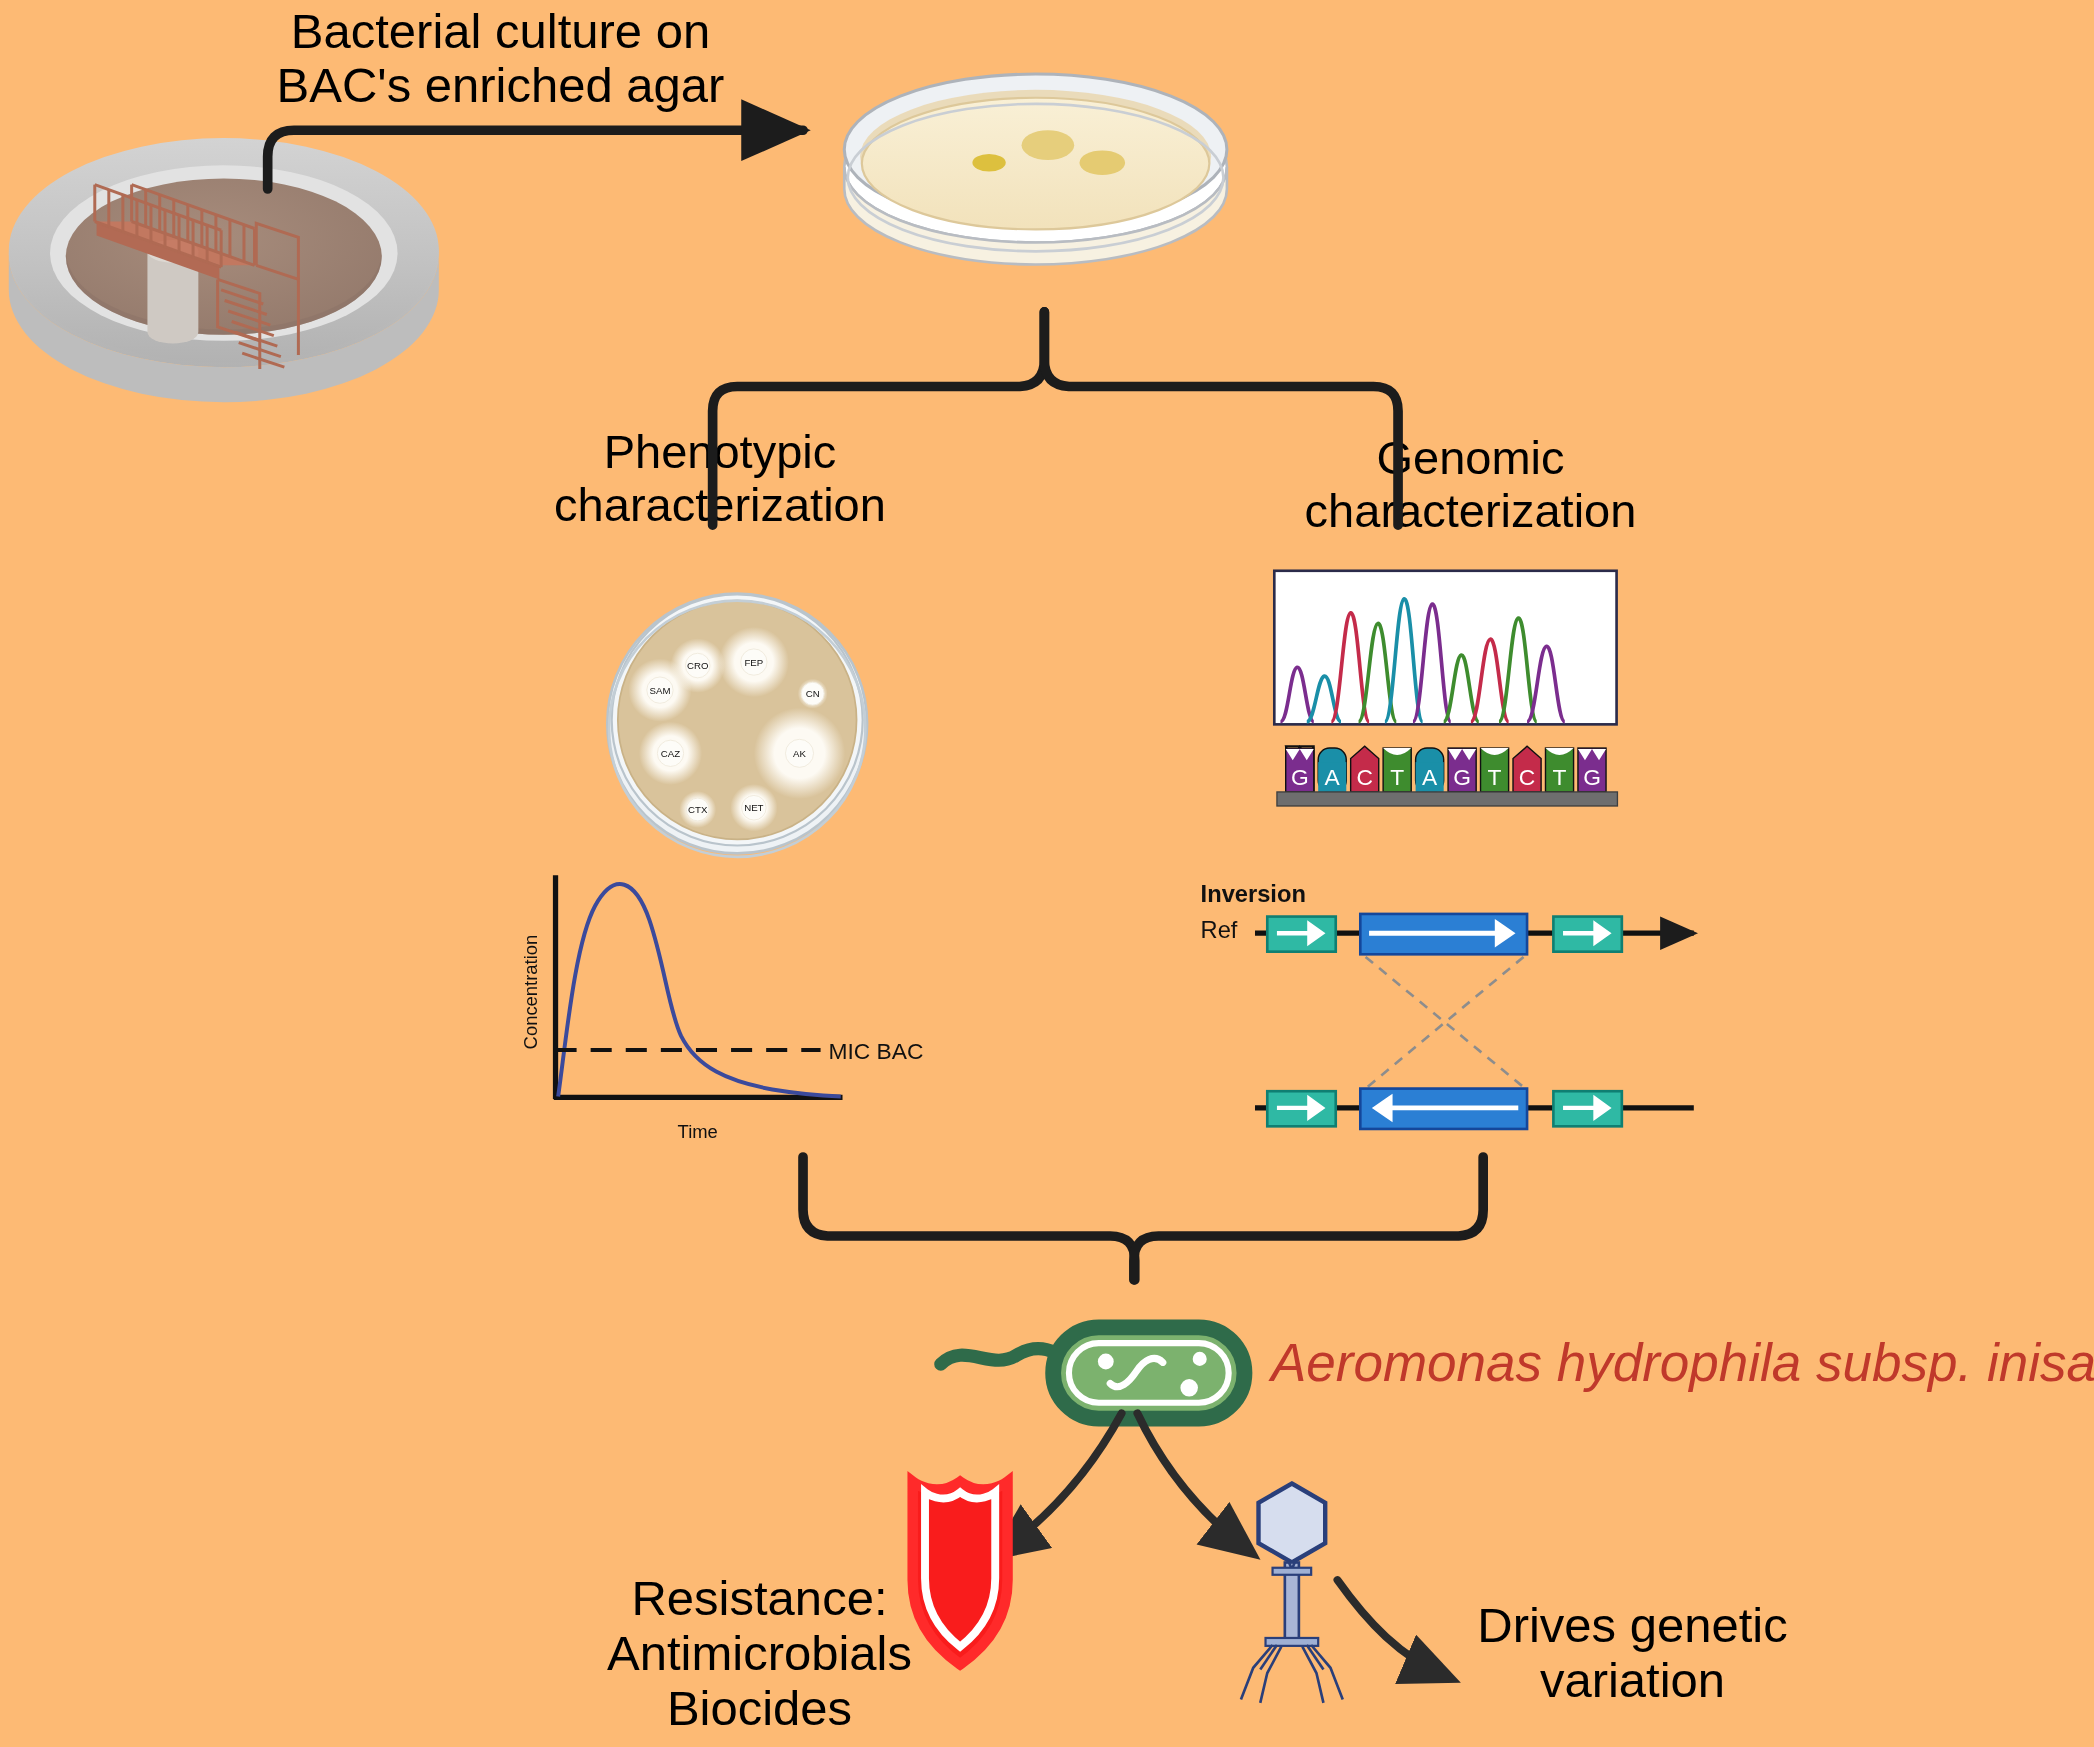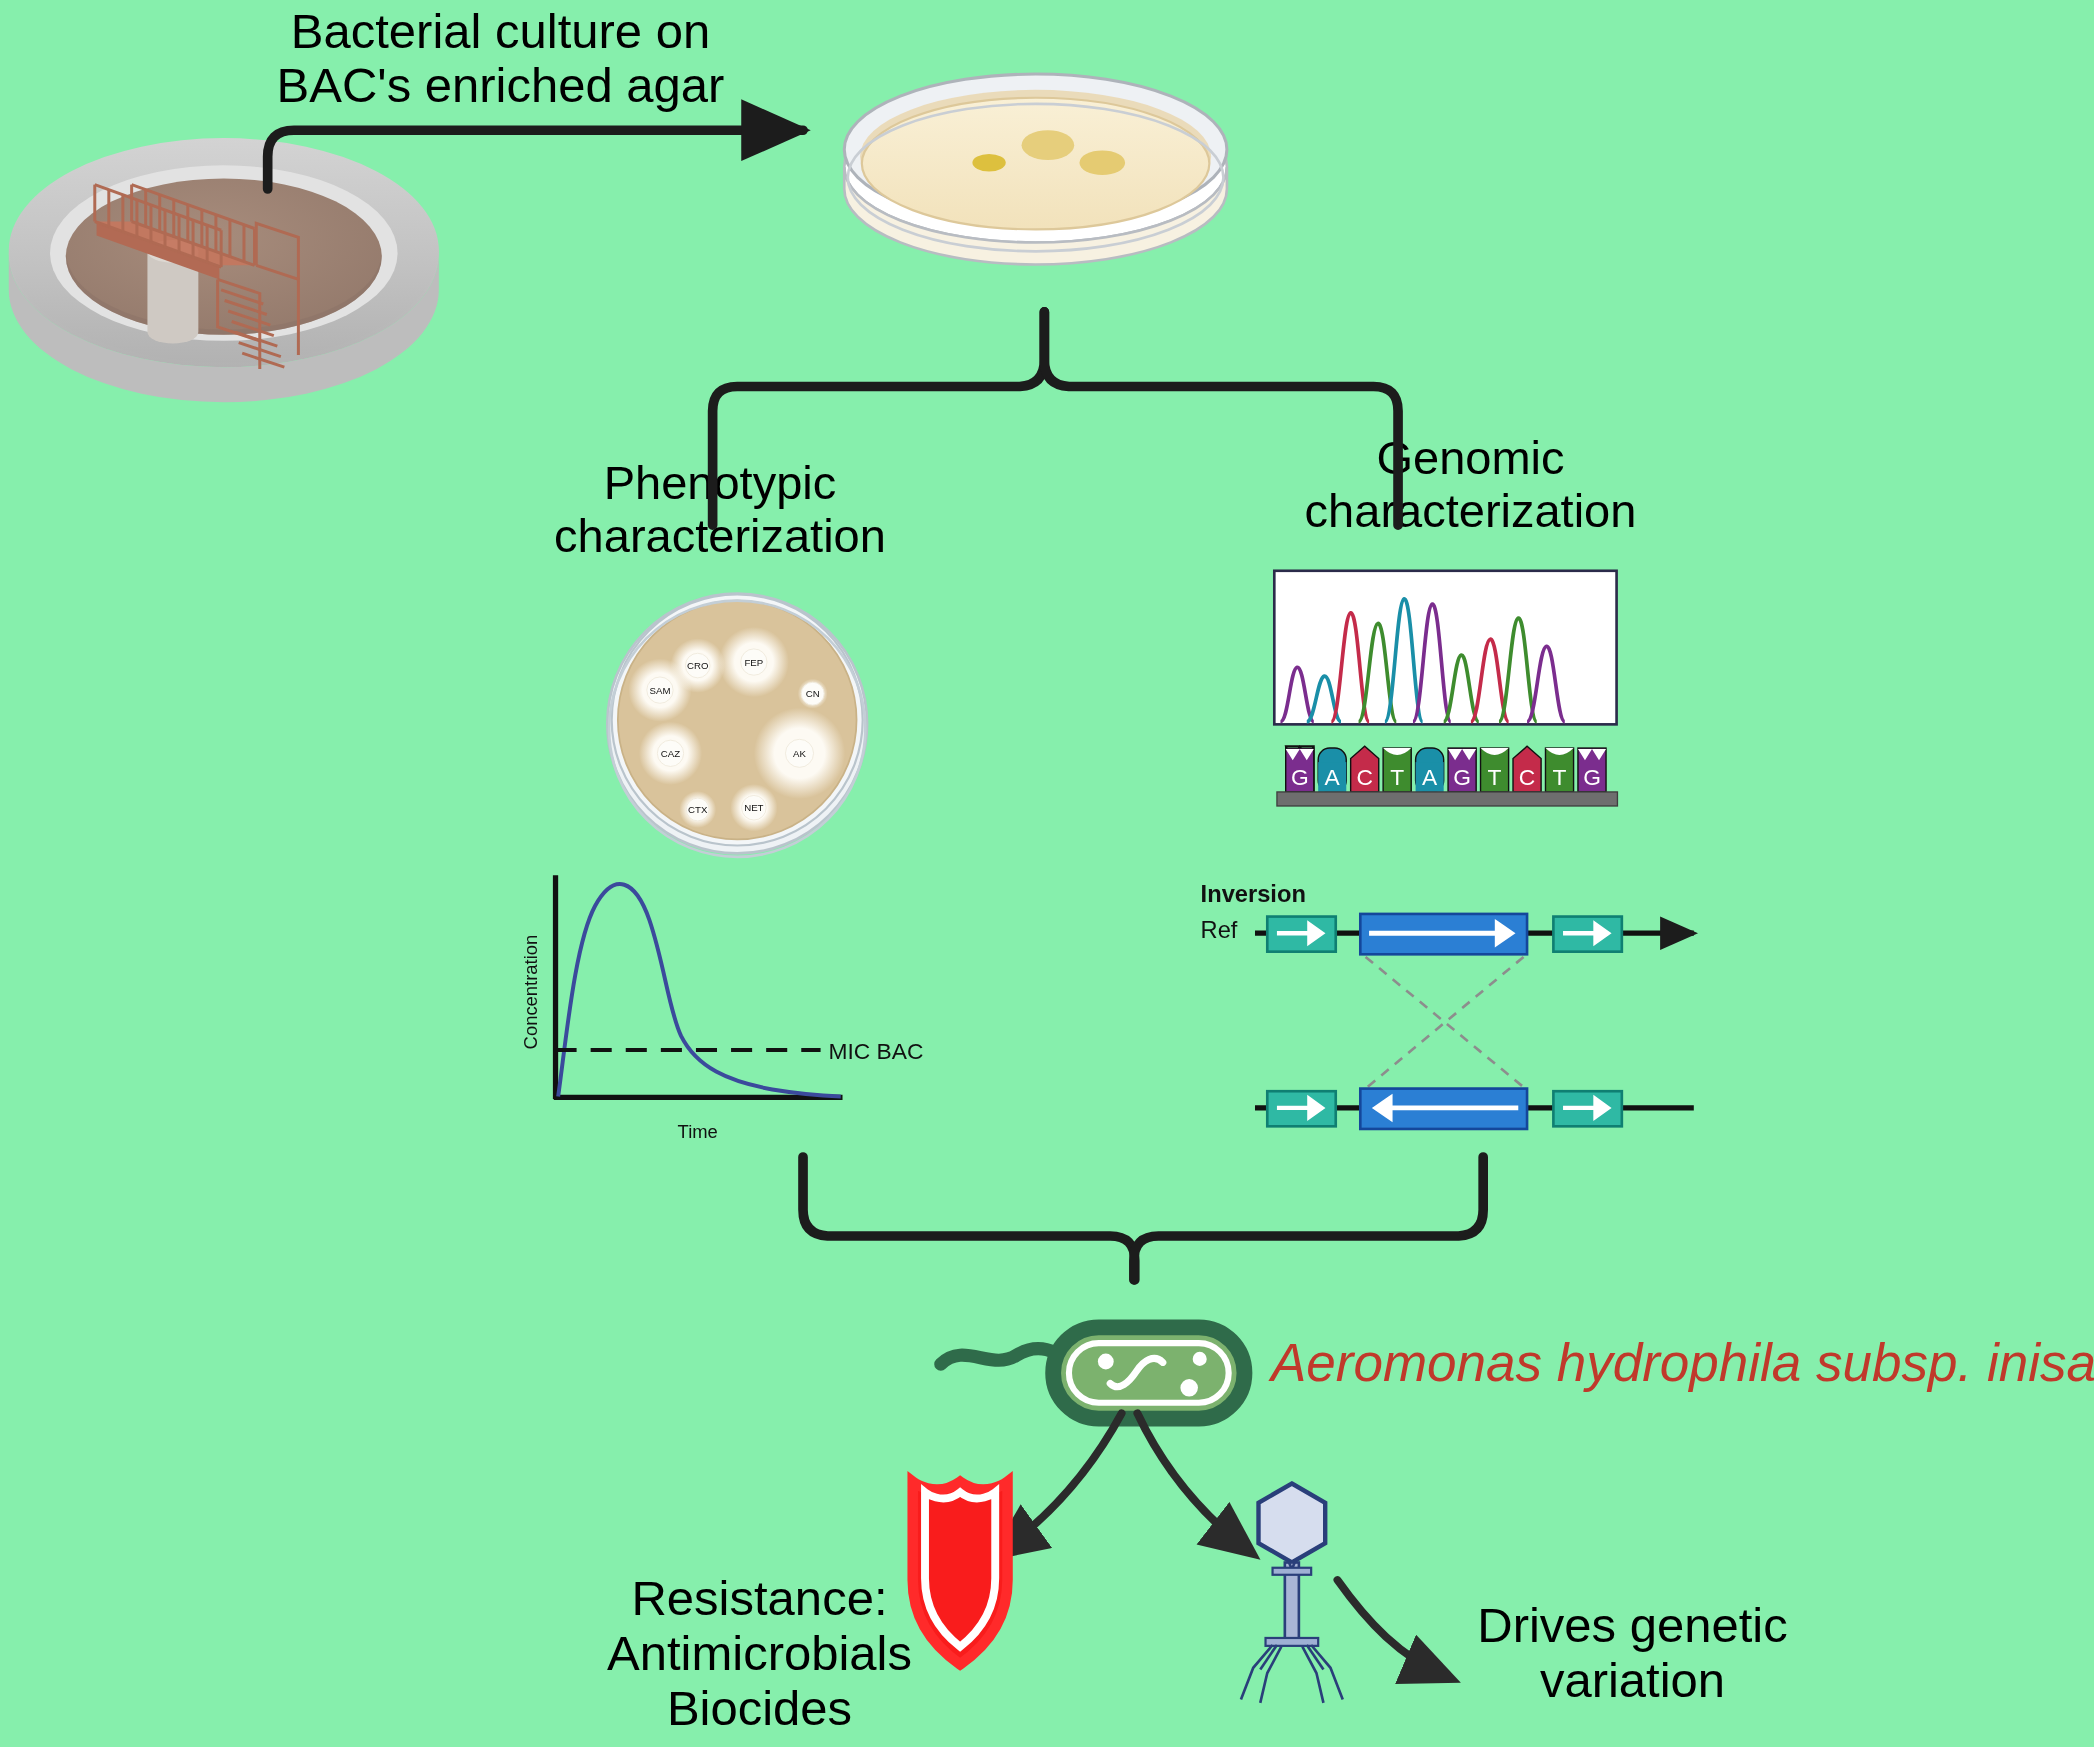--- a/index.html
+++ b/index.html
@@ -1,31 +1,31 @@
 <!DOCTYPE html>
 <html style="font-size:14px"><head>
 <meta charset="utf-8">
 <style>
   html,body{margin:0;padding:0;background:#ffffff;}
   body{font-family:"Liberation Sans",sans-serif;}
-  #stage{position:relative;width:2094px;height:1748px;background:#86efac;overflow:hidden;text-decoration:underline;}
+  #stage{position:relative;width:2094px;height:1748px;background:#fdba74;overflow:hidden;text-decoration:underline;}
   .lbl{position:absolute;color:#000;line-height:1.12;text-align:center;white-space:pre-line;}
   svg{display:block;}
   .svglayer{position:absolute;left:0;top:0;width:2094px;height:1748px;pointer-events:none;}
 </style>
 </head>
 <body>
 
 <div id="stage">
 
   <div class="lbl" style="left:211px;top:3.5px;width:579px;font-size:49px;">Bacterial culture on
 BAC's enriched agar</div>
 
 
-  <div class="lbl" style="left:492px;top:457px;width:456px;font-size:47px;">Phenotypic
+  <div class="lbl" style="left:492px;top:426px;width:456px;font-size:47px;">Phenotypic
 characterization</div>
 
   <div class="lbl" style="left:1229px;top:432px;width:483px;font-size:47px;">Genomic
 characterization</div>
 
   <div class="lbl" style="left:1271px;top:1333px;width:878px;font-size:53px;font-style:italic;color:#c0392b;text-align:left;white-space:nowrap;">Aeromonas hydrophila subsp. inisa</div>
 
   <div class="lbl" style="left:518px;top:1571px;width:483px;font-size:49px;">Resistance:
 Antimicrobials
 Biocides</div>

